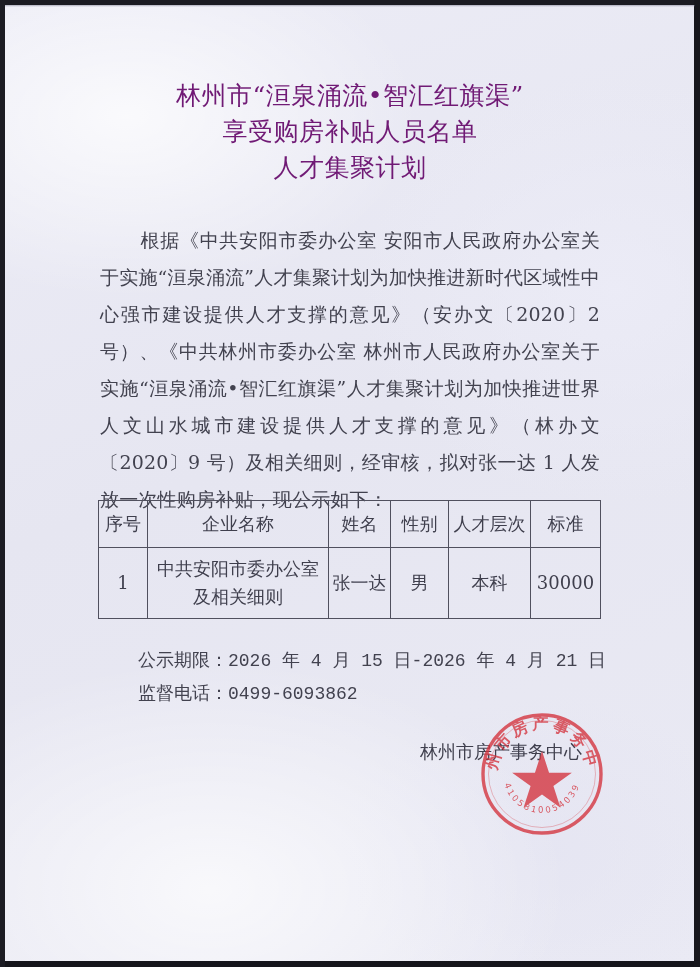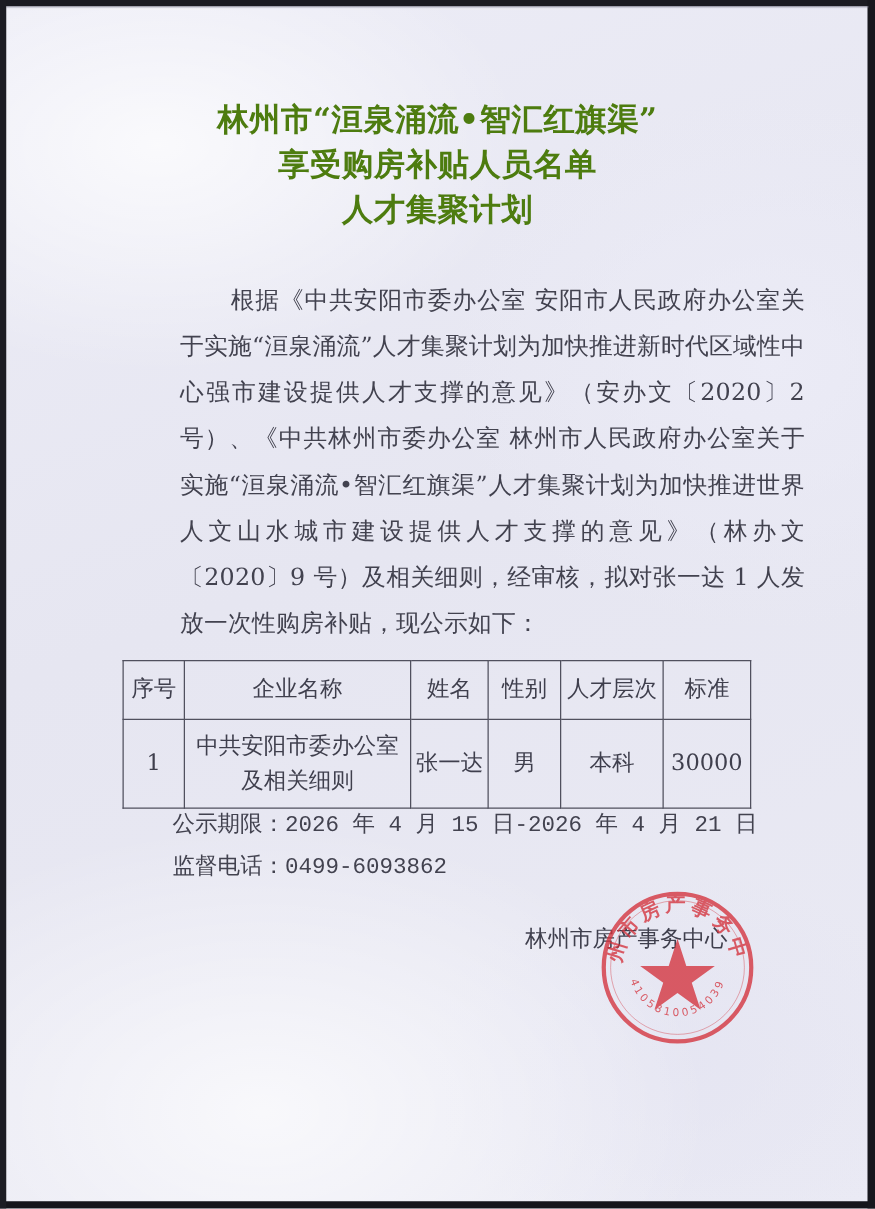--- a/index.html
+++ b/index.html
@@ -48,49 +48,48 @@
   
   #title-block {
     position: absolute;
     left: 0;
     top: 78px;
     width: 700px;
     text-align: center;
   }
   .title-line {
     font-family: "DejaVu Serif", "Liberation Serif", serif;
-    font-weight: bold;
+    font-weight: normal;
     font-size: 25px;
     line-height: 36px;
     letter-spacing: 0.5px;
-    color: #4d7c0f;
+    color: #701a75;
     white-space: nowrap;
   }
 
   
   #body-text {
     position: absolute;
     left: 100px;
     top: 222px;
     width: 500px;
     font-size: 19px;
     line-height: 37px;
     text-align: justify;
     text-align-last: left;
     color: #42424f;
     letter-spacing: 0.2px;
-    margin-left: 44px;
   }
   #body-text .indent { display: inline-block; width: 40px; }
 
   
   #people-table {
     position: absolute;
     left: 98px;
-    top: 528px;
+    top: 500px;
     width: 502px;
     border-collapse: collapse;
     table-layout: fixed;
   }
   #people-table td {
     border: 1.4px solid #50505e;
     text-align: center;
     vertical-align: middle;
     font-size: 18px;
     color: #3f3f4d;

